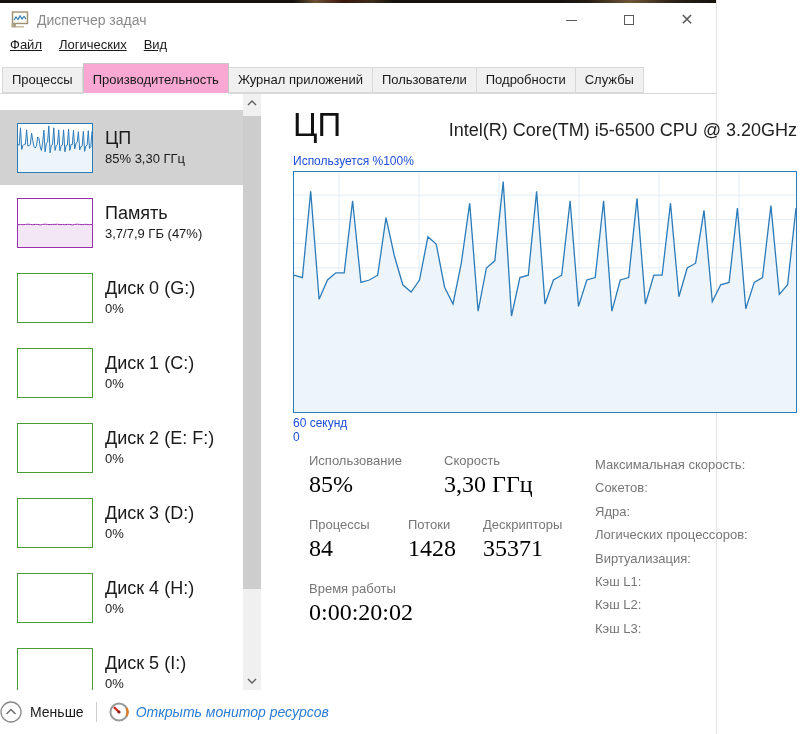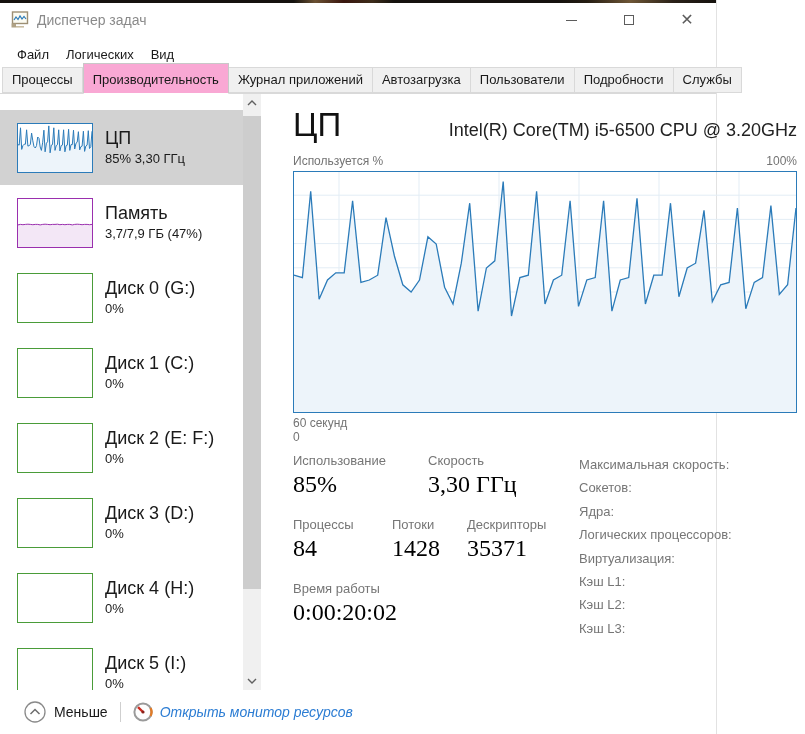--- a/index.html
+++ b/index.html
@@ -15,21 +15,21 @@
   .titlebar { height:34px; display:flex; align-items:center; padding-left:10px; background:#fff; }
   .app-icon { width:20px; height:18px; margin-right:7px; }
   .title-text { font-size:14px; color:#8a8a8a; }
   .win-controls { margin-left:auto; display:flex; height:100%; }
   .win-btn { width:58px; height:100%; display:flex; align-items:center; justify-content:center; color:#5c5c5c; }
   .glyph-min { width:11px; height:1px; background:#5c5c5c; }
   .glyph-max { width:10px; height:10px; border:1px solid #5c5c5c; }
   .glyph-close { font-size:16px; line-height:1; color:#5c5c5c; }
 
   
-  .menubar { height:25px; display:flex; align-items:flex-end; padding-left:17px; }
+  .menubar { height:25px; display:flex; align-items:flex-start; padding-left:10px;text-decoration:underline; }
   .menu-item { font-size:13px; margin-right:17px; color:#1a1a1a; }
 
   
   .tabs { display:flex; align-items:flex-end; height:32px; border-bottom:1px solid #d9d9d9; padding-left:2px; }
   .tab { font-size:13px; padding:4px 9px 6px 9px; height:26px; background:#f0f0f0;
     border:1px solid #d9d9d9; border-left:none; white-space:nowrap; }
   .tab:first-child { border-left:1px solid #d9d9d9; }
   .tab.active { background:#f9a8d4; height:31px; padding-top:8px; border:1px solid #c8c8c8;
     border-bottom:1px solid #fff; margin-bottom:-1px; position:relative; z-index:2; }
 
@@ -47,42 +47,42 @@
   .scrollbar { position:absolute; left:243px; top:94px; width:18px; bottom:44px; background:#f0f0f0; }
   .scroll-arrow { position:absolute; left:0; width:18px; height:18px; display:flex; align-items:center; justify-content:center; color:#606060; }
   .scroll-arrow.up { top:0; } .scroll-arrow.down { bottom:0; }
   .scroll-thumb { position:absolute; left:0; width:18px; top:22px; height:473px; background:#cdcdcd; }
 
   
   .main { position:absolute; left:293px; top:94px; width:504px; bottom:44px; }
   .main-header { display:flex; align-items:baseline; justify-content:space-between; margin-top:12px; }
   .main-title { font-size:33px; color:#111; }
   .main-subtitle { font-size:18px; color:#222; }
-  .chart-toplabels, .chart-bottomlabels { display:flex; justify-content:space-between;
-    font-size:12px; color:#737373; }
+  .chart-toplabels, .chart-bottomlabels { display:flex; 
+    font-size:12px; color:#1d4ed8; }
   .chart-toplabels { margin-top:10px; margin-bottom:3px; }
   .chart-bottomlabels { margin-top:3px;flex-direction:column; }
   .big-chart { width:504px; height:242px; }
   .big-chart svg { display:block; }
 
   .stats-wrap { display:flex; margin-top:8px; }
-  .stats-left { width:286px; flex:none; }
+  .stats-left { width:286px; flex:none;margin-left:16px; }
   .stat-row { display:flex; }
   .stat { }
   .stat-label { font-size:13px; color:#767676; line-height:17px; }
   .stat-value { font-size:24px; color:#000000; line-height:30px;font-family:Liberation Serif, serif; }
   .r1 .stat:nth-child(1) { width:135px; }
   .r2 .stat:nth-child(1) { width:99px; }
   .r2 .stat:nth-child(2) { width:75px; }
   .r1 { margin-bottom:17px; } .r2 { margin-bottom:17px; }
   .stats-right { font-size:13px; color:#767676; line-height:23.4px; padding-top:1px; }
 
   
-  .footer { position:absolute; left:12px; right:0; bottom:0; height:44px; background:#fff;
-    display:flex; align-items:center; padding-left:12px; }
+  .footer { position:absolute; left:0; right:0; bottom:0; height:44px; background:#fff;
+    display:flex; align-items:center; }
   .less-btn { display:flex; align-items:center; }
   .less-icon { width:22px; height:22px; margin-right:8px; }
   .less-label { font-size:14px; color:#1a1a1a; }
   .footer-divider { width:1px; height:20px; background:#cfcfcf; margin:0 12px; }
   .resmon-link { display:flex; align-items:center;font-style:italic; }
   .resmon-icon { width:20px; height:20px; margin-right:7px; }
   .resmon-label { font-size:14px; color:#2b7cd3; }
 </style>
 </head>
 <body>
@@ -114,21 +114,20 @@
   <div class="menubar">
       <span class="menu-item">Файл</span>
       <span class="menu-item">Логических</span>
       <span class="menu-item">Вид</span>
     </div>
 
   <div class="tabs">
       <div class="tab">Процессы</div>
       <div class="tab active">Производительность</div>
       <div class="tab">Журнал приложений</div>
-      <div class="tab">Автозагрузка</div>
       <div class="tab">Пользователи</div>
       <div class="tab">Подробности</div>
       <div class="tab">Службы</div>
     </div>
 
   <div class="sidebar">
       <div class="side-item selected">
         <div class="mini-chart">
           <svg width="76" height="50" viewBox="0 0 76 50">
             <polygon points="1.0,21.6 2.2,22.1 3.5,4.8 4.7,26.4 5.9,22.6 7.2,21.2 8.4,21.2 9.6,6.8 10.9,23.1 12.1,22.6 13.3,21.6 14.6,10.1 15.8,17.8 17.0,23.6 18.3,25.0 19.5,22.6 20.7,14.0 22.0,15.4 23.2,24.0 24.4,27.4 25.7,19.2 26.9,7.2 28.1,28.8 29.4,20.2 30.6,18.8 31.8,2.9 33.1,29.8 34.3,22.1 35.5,21.6 36.8,4.8 38.0,27.4 39.2,22.6 40.5,21.6 41.7,6.8 42.9,27.9 44.2,22.6 45.4,22.1 46.6,6.8 47.9,28.8 49.1,22.6 50.3,22.1 51.6,6.3 52.8,27.4 54.0,21.6 55.3,21.6 56.5,7.2 57.7,26.0 59.0,20.2 60.2,19.2 61.4,8.7 62.7,26.9 63.9,23.6 65.1,23.1 66.4,8.2 67.6,28.4 68.8,23.1 70.1,22.1 71.3,7.7 72.5,25.5 73.8,23.6 75.0,8.2 75,49 1,49" fill="#edf4fa"></polygon>

